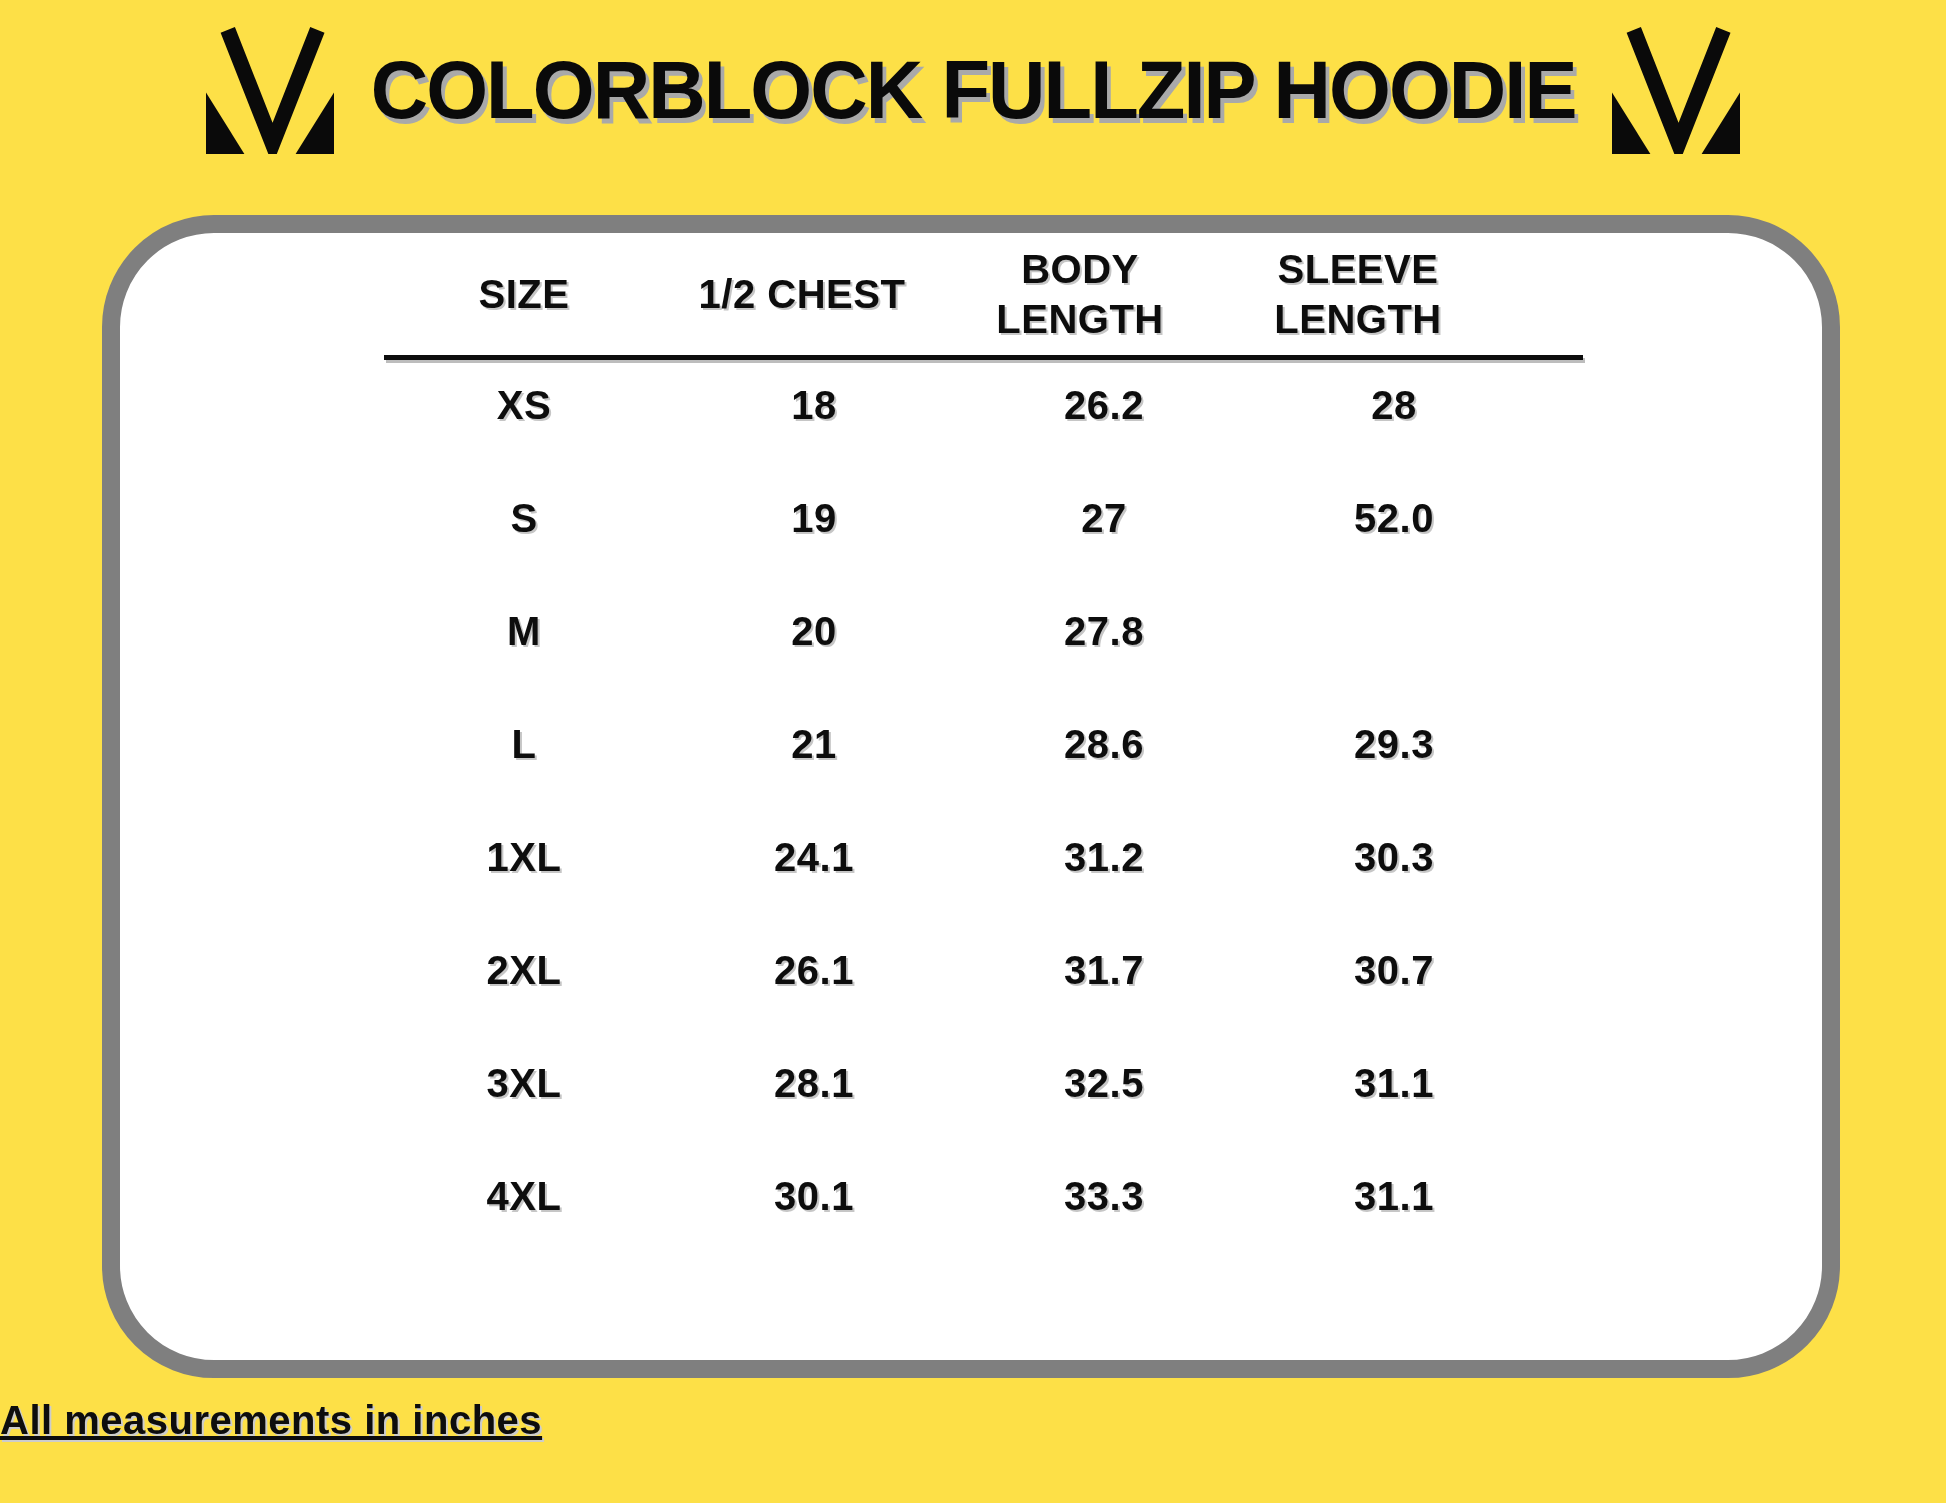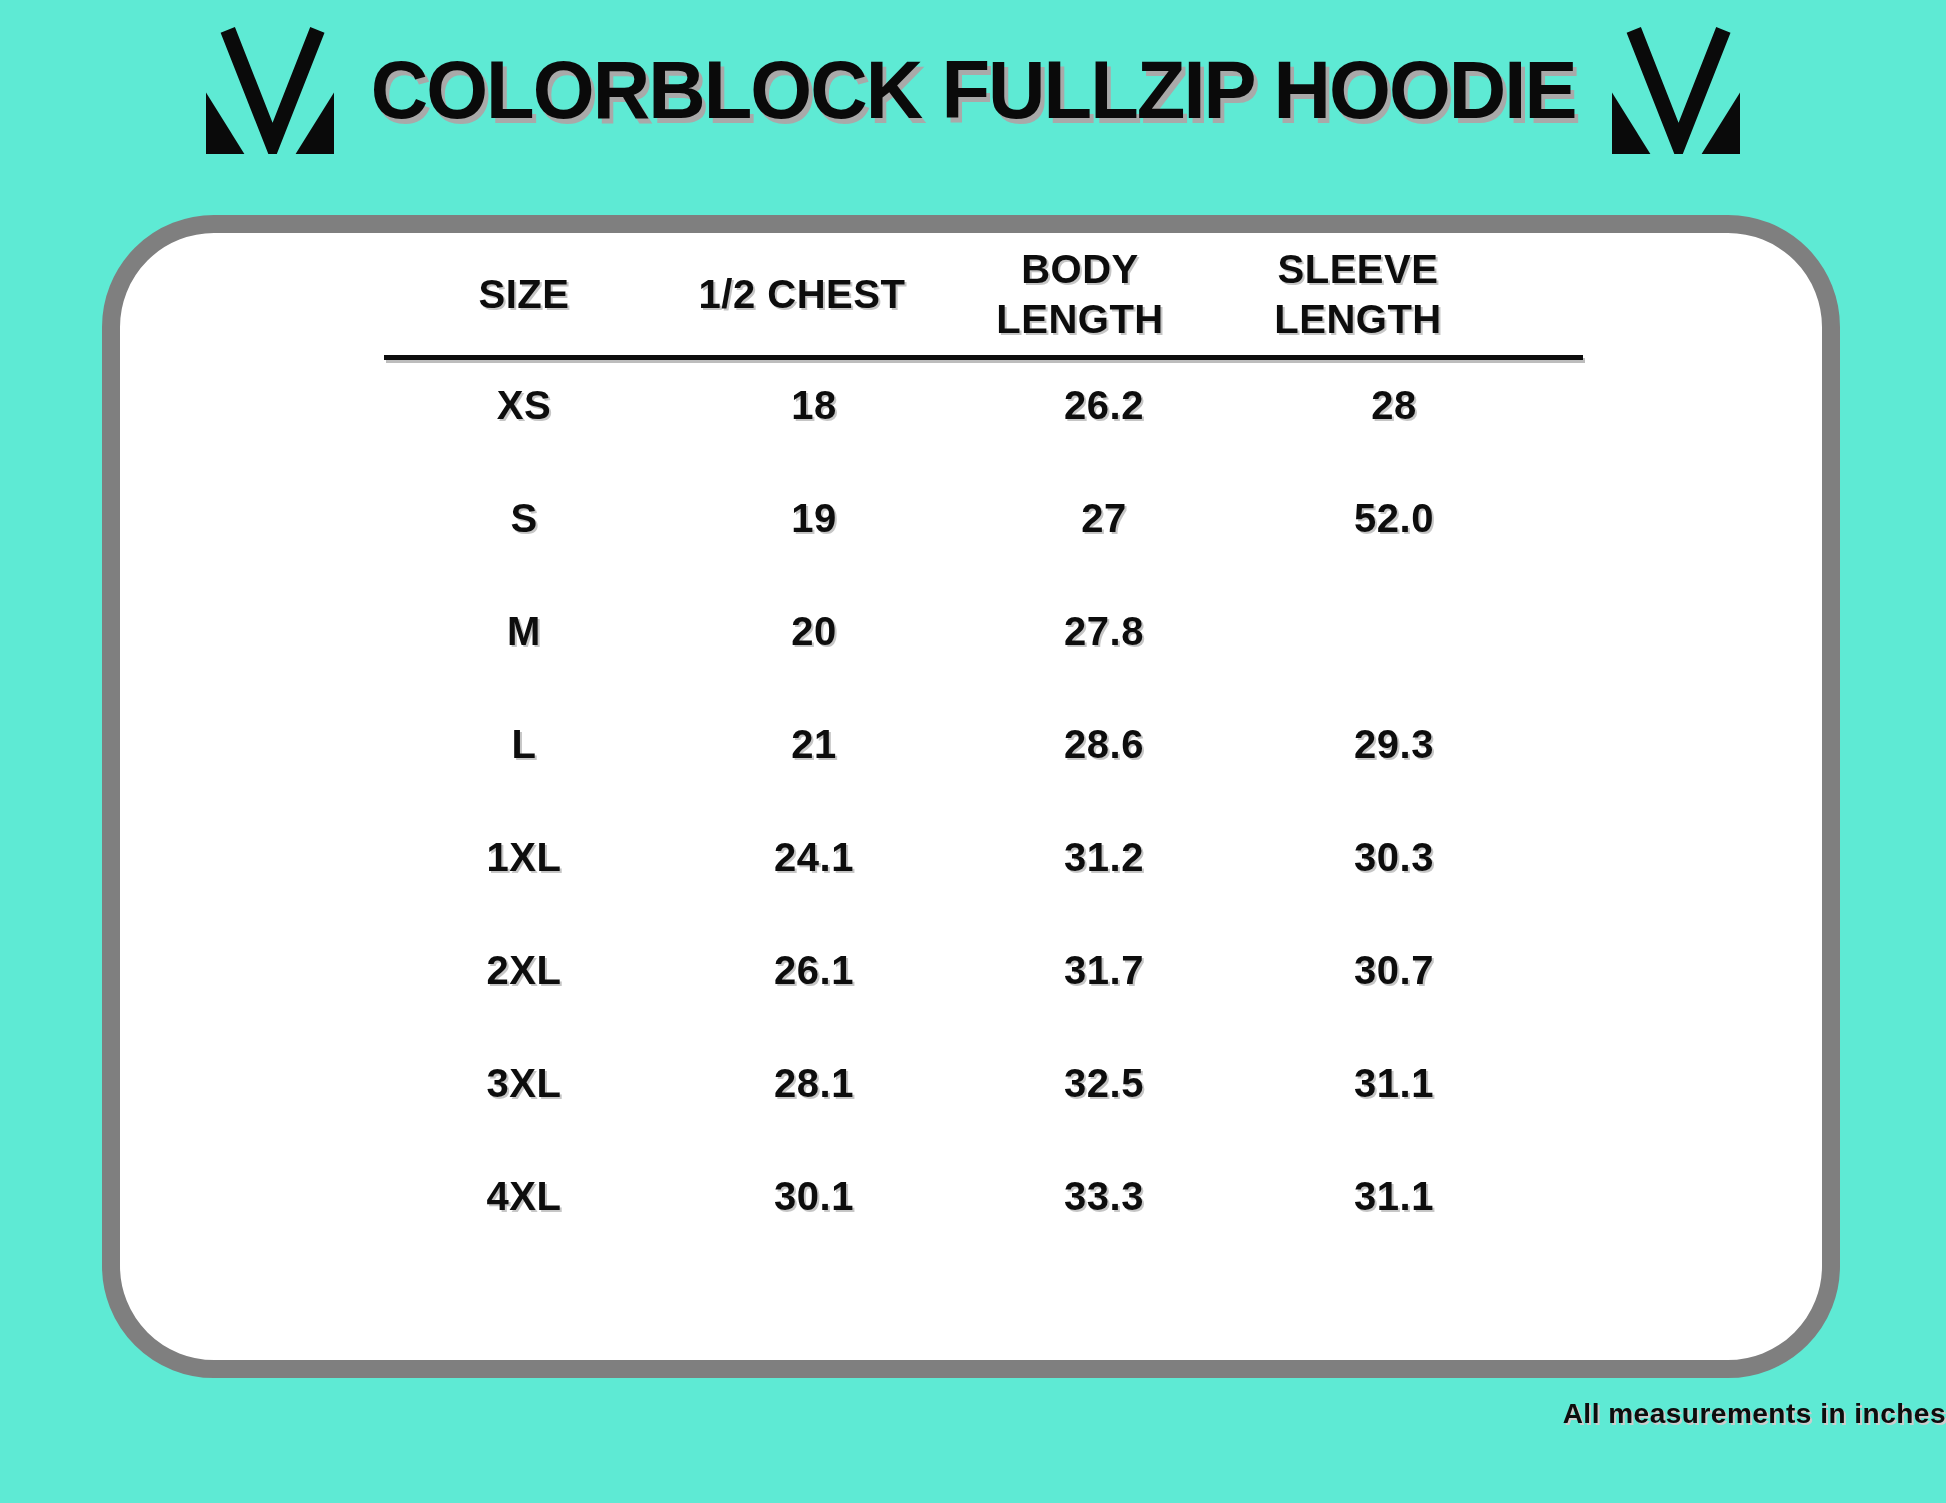--- a/index.html
+++ b/index.html
@@ -1,20 +1,20 @@
 <!DOCTYPE html>
 <html><head>
 <meta charset="utf-8">
 <style>
   html, body { margin: 0; padding: 0; background: #ffffff; }
   .page {
     position: relative;
     width: 1946px;
     height: 1503px;
-    background: #5eead4;
+    background: #fde047;
     font-family: "Liberation Sans", sans-serif;
     color: #0d0d0d;
     overflow: hidden;
   }
 
   
   .title-row {
     position: absolute;
     top: 26px; left: 0; right: 0;
     display: flex;
@@ -86,25 +86,26 @@
     font-size: 40px;
     font-weight: 600;
     letter-spacing: 0.5px;
     text-shadow: 2px 2px 0 #c6c6c6;
   }
 
   
   .measurements-note {
     position: absolute;
     left: 0; right: 0; top: 1398px;
-    text-align: right;
-    font-size: 28px;
+    text-align: left;
+    font-size: 40px;
     font-weight: 600;
     letter-spacing: 0.5px;
     text-shadow: 2px 2px 0 #cccccc;
+    text-decoration: underline;
   }
 </style>
 </head>
 <body>
 
 <div class="page">
 
   <div class="title-row">
     <svg class="brand-logo" viewBox="0 0 100 100" aria-hidden="true">
       <path d="M17 3 L52 92 L87 3" fill="none" stroke="#0a0a0a" stroke-width="12" stroke-linejoin="miter"></path>

